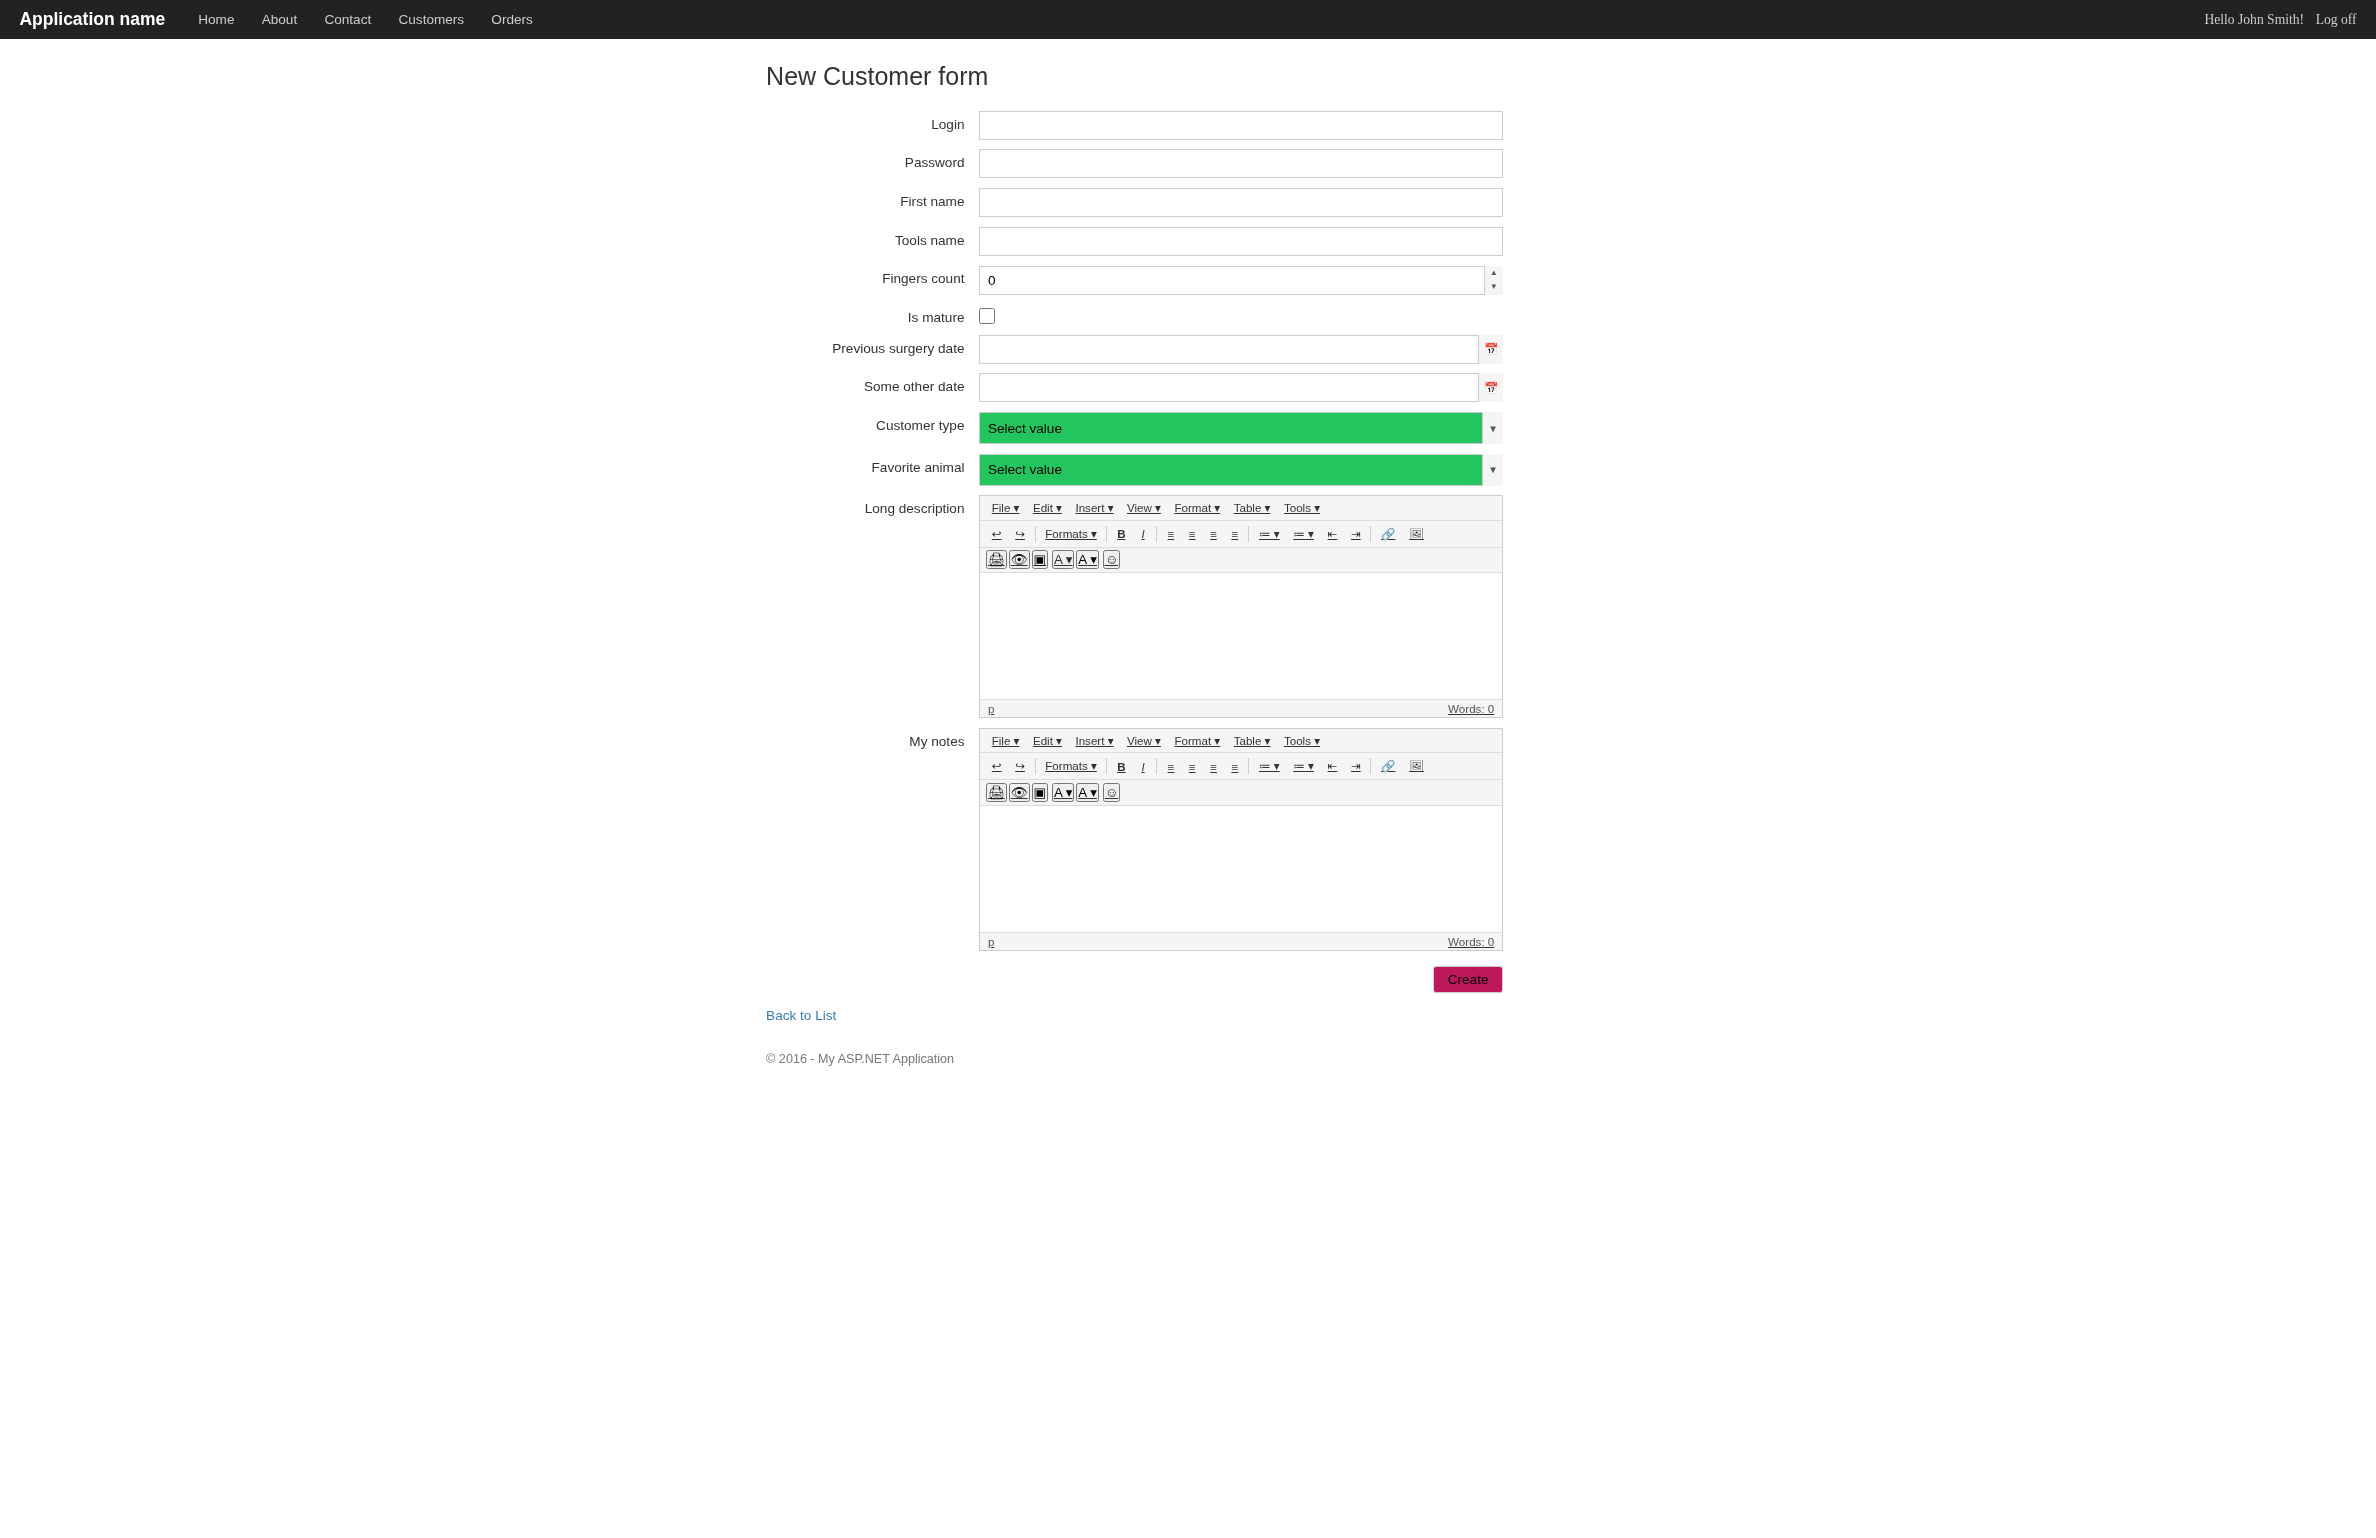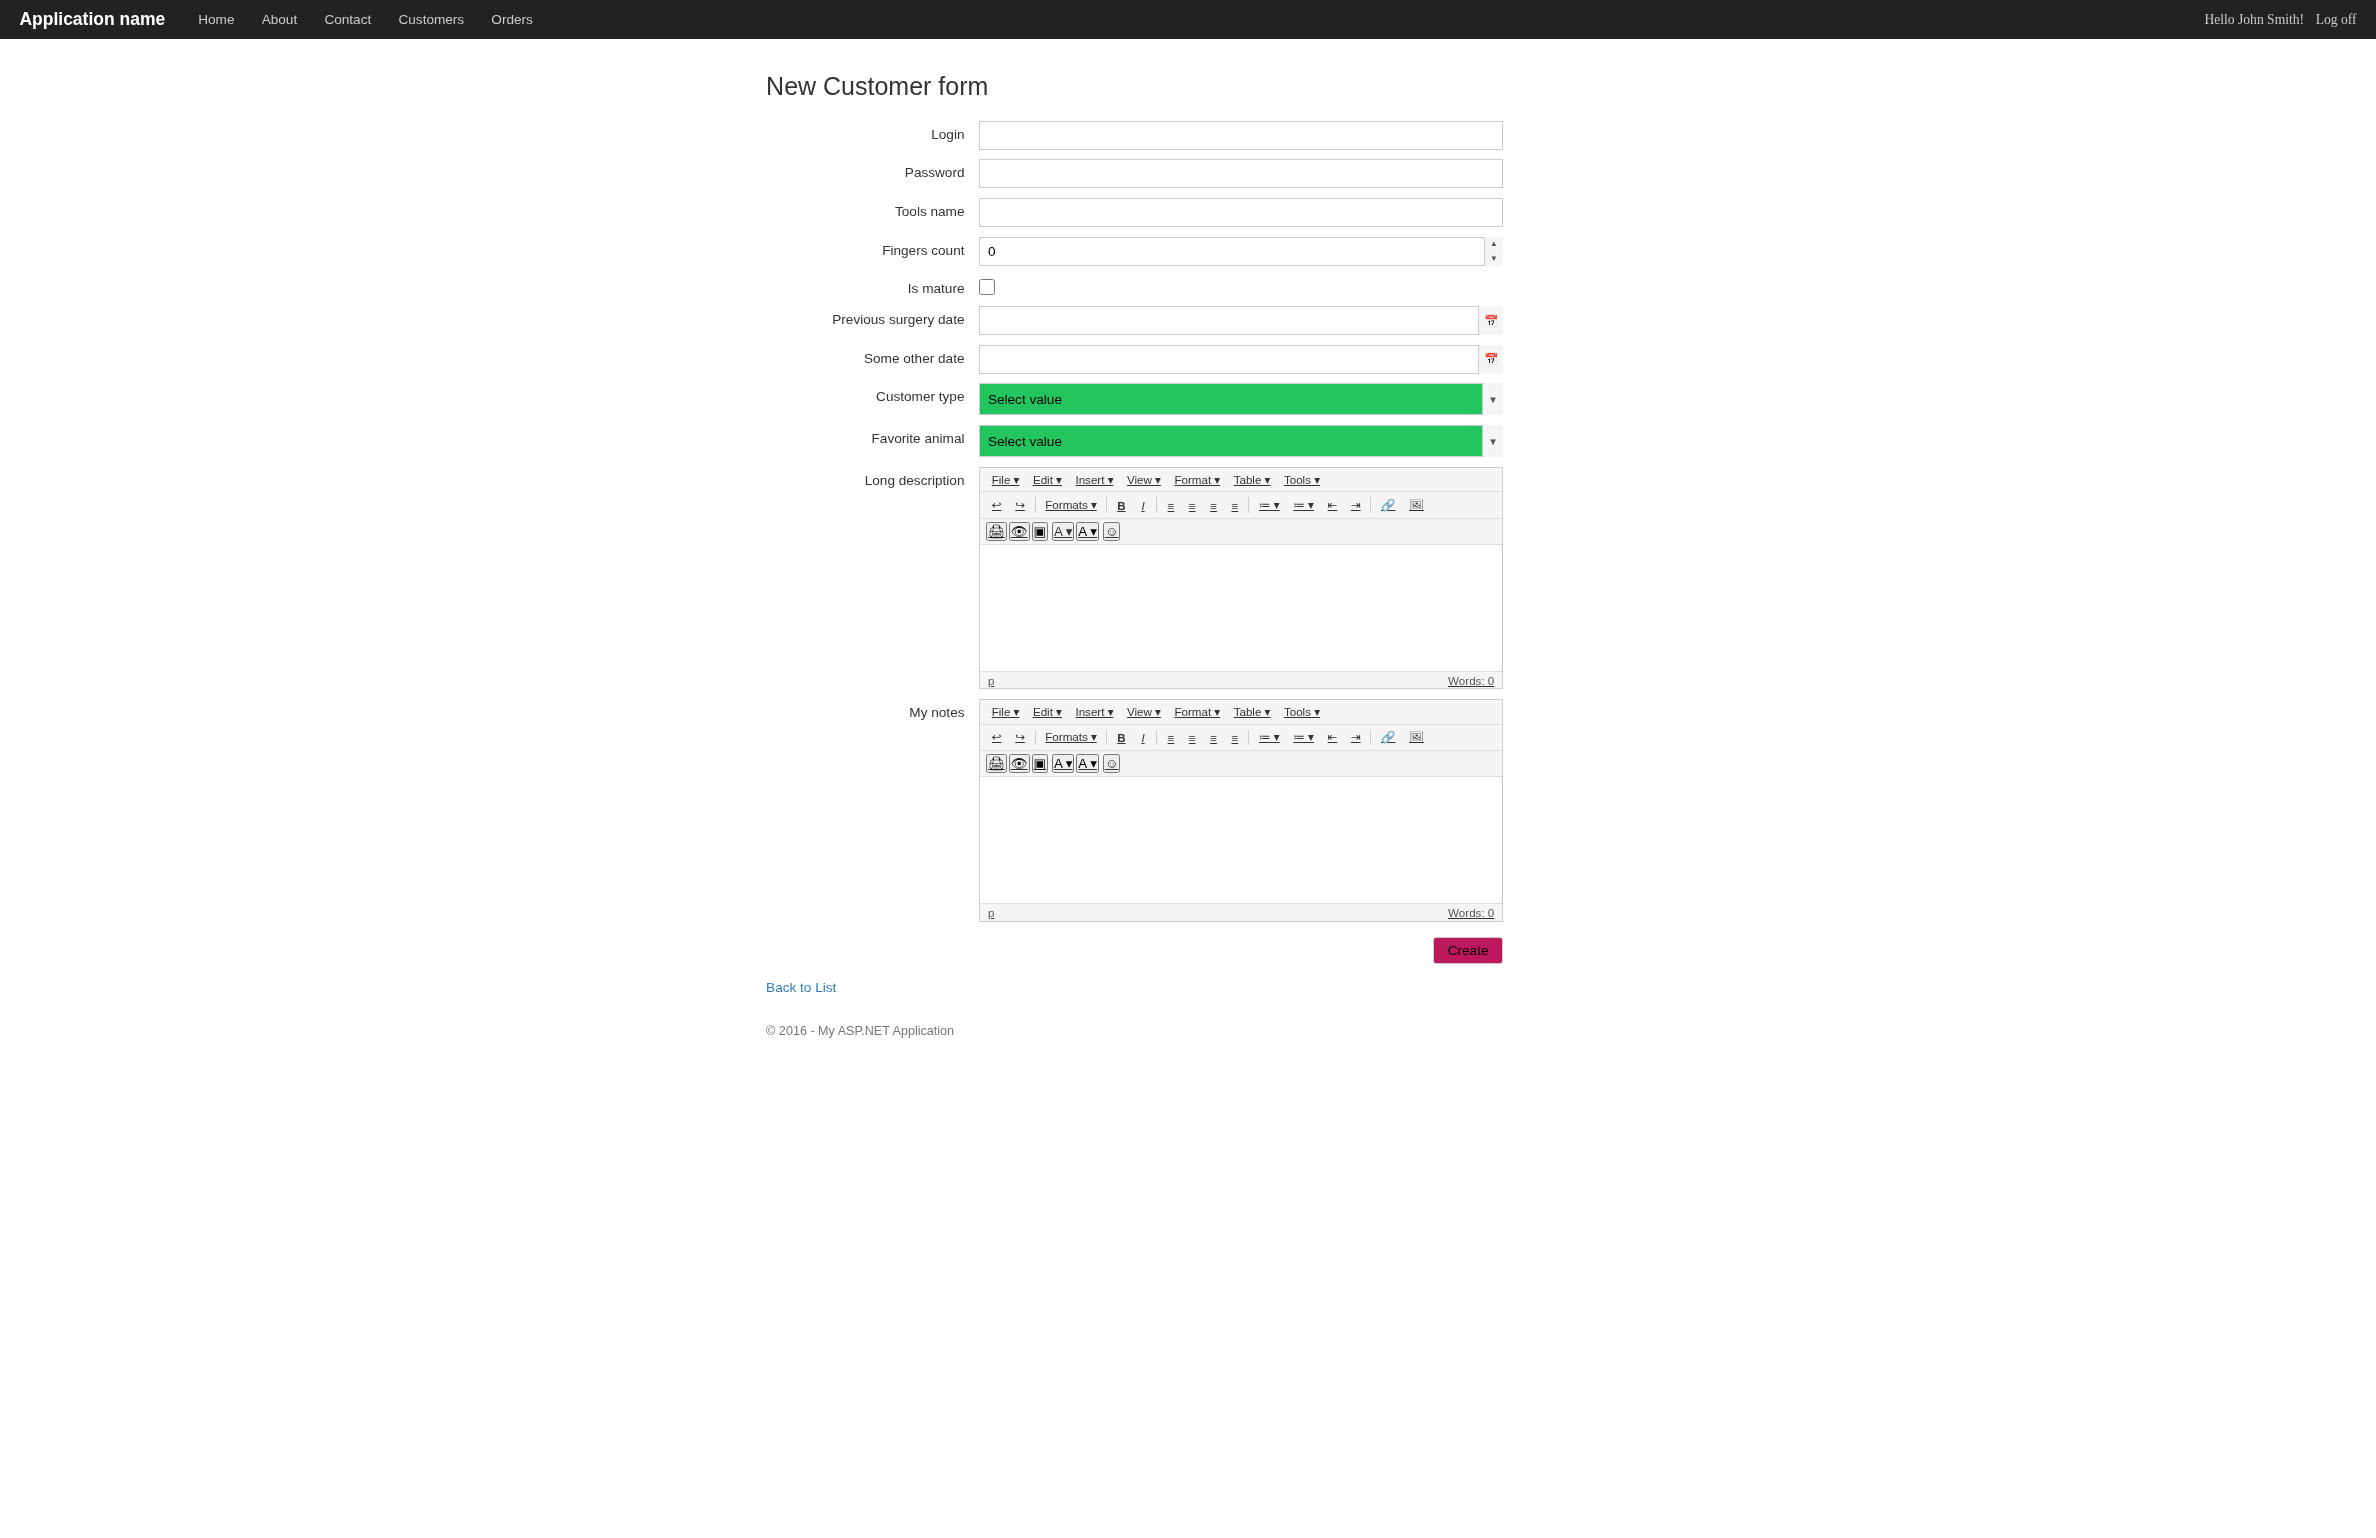--- a/index.html
+++ b/index.html
@@ -37,21 +37,21 @@
     .navbar-right {
       display: flex;
       align-items: center;
       gap: 11.6px;
       font-family: Liberation Serif, serif;
     }
     .navbar-right span { color: #ccc; font-size: 13.6px; }
     .navbar-right a { color: #ccc; text-decoration: none; font-size: 13.6px; }
 
     
-    .page-content { max-width: 873px; margin: 14px auto; padding: 19.4px 14.6px 39px; }
+    .page-content { max-width: 873px; margin: 4px auto; padding: 19.4px 14.6px 39px; }
 
     h2 { font-size: 25px; font-weight: 400; margin-bottom: 19.4px; color: #333; }
 
     
     .form-group {
       display: flex;
       align-items: flex-start;
       margin-bottom: 9.7px;
     }
     .form-label {
@@ -310,20 +310,24 @@
   <div class="form-group">
     <label class="form-label">Login</label>
     <input class="form-control" type="text" style="">
   </div>
 
   <div class="form-group">
     <label class="form-label">Password</label>
     <input class="form-control" type="password" style="">
   </div>
 
+  <div class="form-group">
+    <label class="form-label">First name</label>
+    <input class="form-control" type="text" style="">
+  </div>
 
   <div class="form-group">
     <label class="form-label">Tools name</label>
     <input class="form-control" type="text" style="">
   </div>
 
   <div class="form-group">
     <label class="form-label">Fingers count</label>
     <div class="input-number-wrapper">
       <input type="number" style="padding-right: 21.3px;" value="0">

